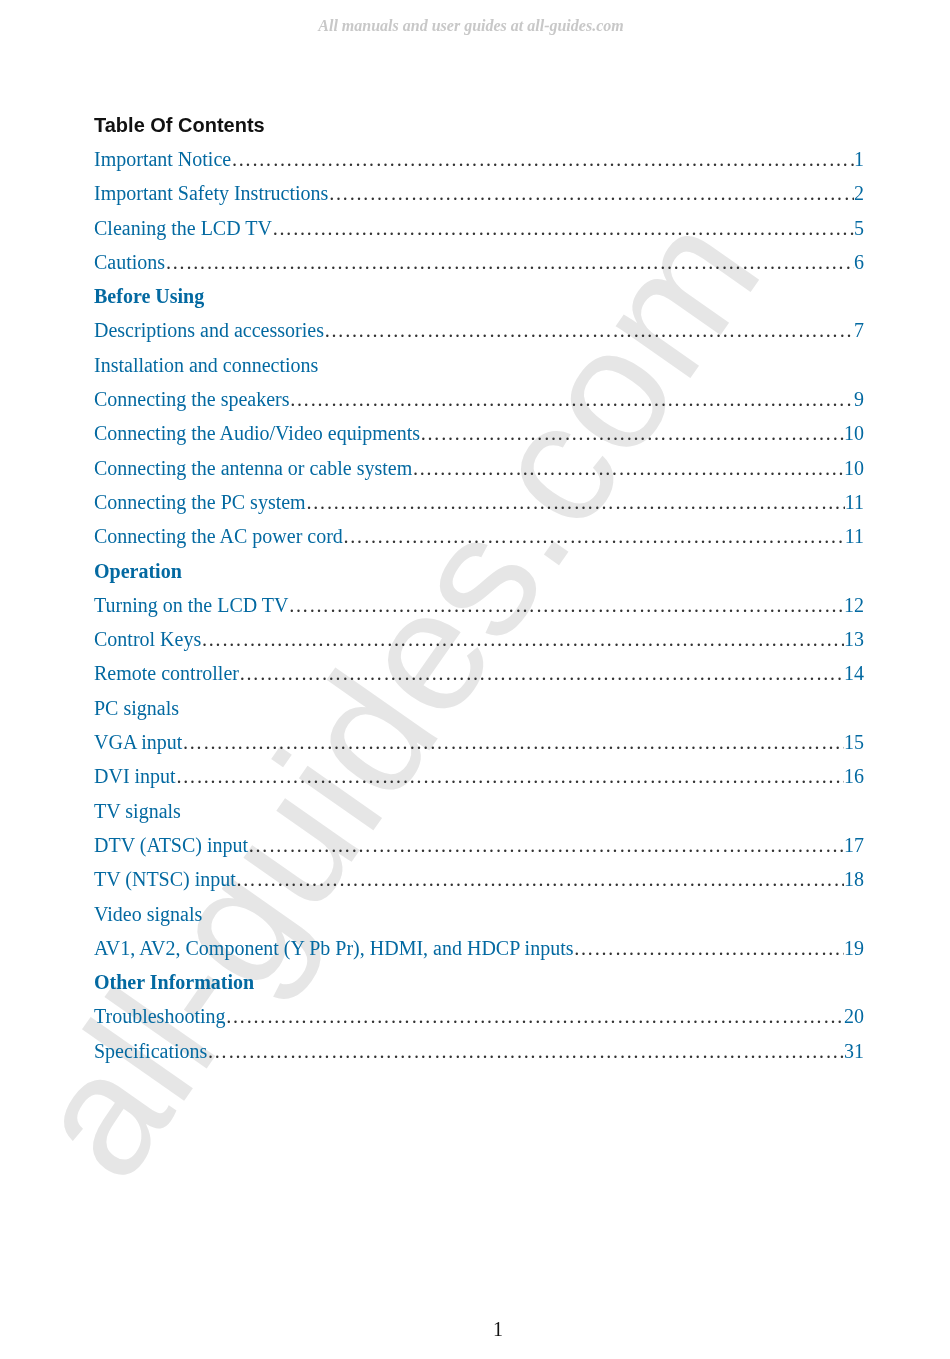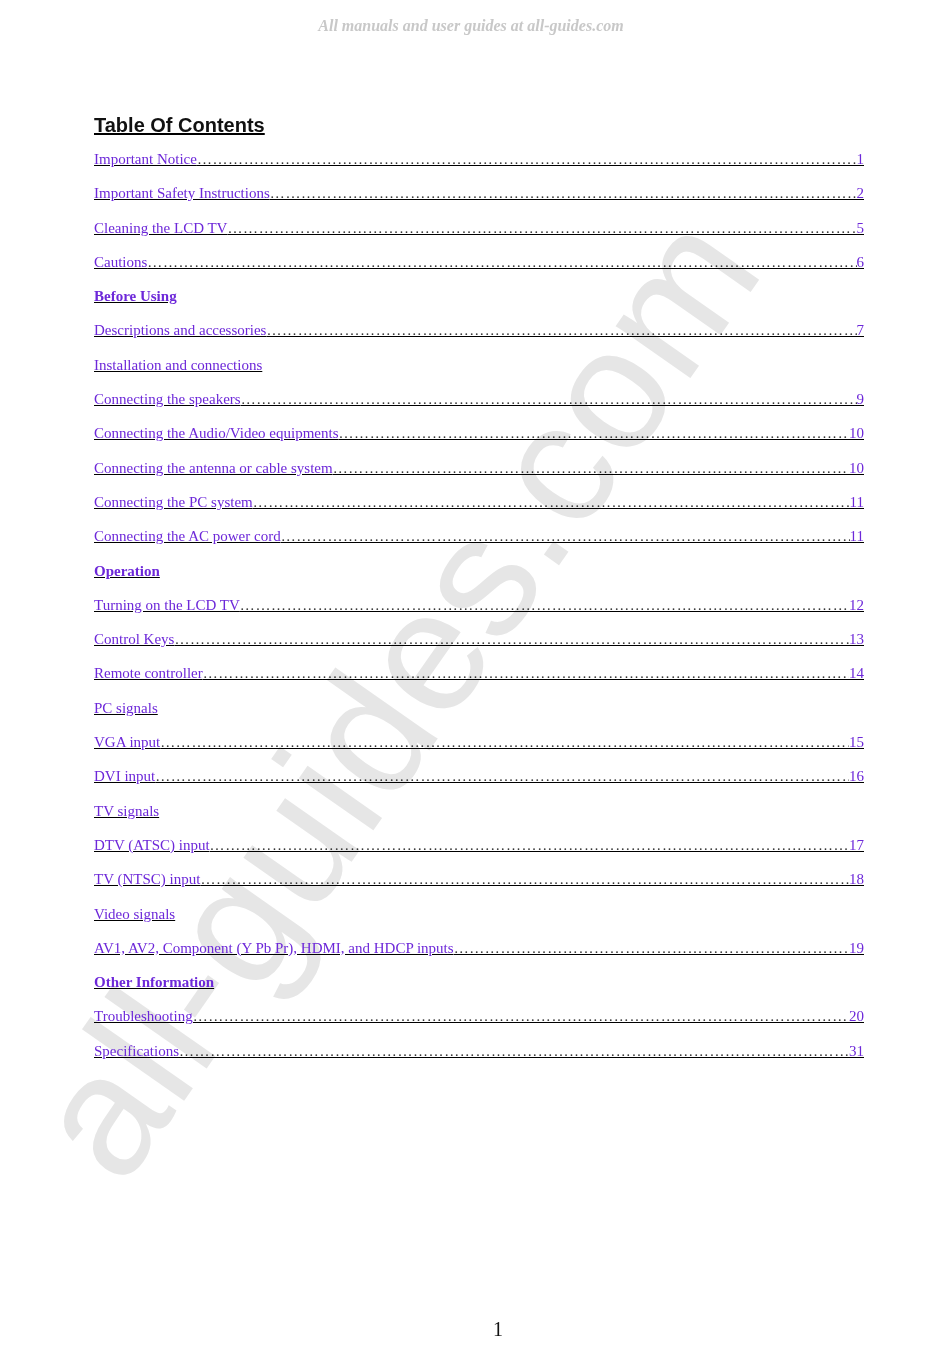--- a/index.html
+++ b/index.html
@@ -10,27 +10,27 @@
     color: #c8c8c8;
     font-style: italic;
   }
   .watermark {
     position: absolute; left: 395px; top: 695px;
     transform: translate(-50%, -50%) rotate(-55deg);
     font-family: "Liberation Sans", sans-serif; font-size: 172px;
     color: #e6e6e6; white-space: nowrap; letter-spacing: 1px;
     z-index: 0; pointer-events: none;
   }
-  .toc { position: absolute; left: 94px; top: 108px; width: 770px; z-index: 1; text-decoration: underline; }
+  .toc { position: absolute; left: 94px; top: 108px; width: 770px; z-index: 1; }
   .toc-title {
     font-family: "Liberation Sans", sans-serif; font-weight: bold; font-size: 20px;
     color: #111; height: 34px; line-height: 34px;
   }
   .row {
-    font-family: "Liberation Serif", serif; font-size: 15px; color: #6d28d9;
+    font-family: "Liberation Serif", serif; font-size: 20px; color: #0369a1;
     height: 34.3px; line-height: 34.3px; white-space: nowrap; display: flex;
   }
   .row.section { font-weight: bold; }
   .row .label { flex: 0 0 auto; }
   .row .leader {
     flex: 1 1 auto; overflow: hidden; color: #333; letter-spacing: 0.6px;
   }
   .row .leader::before {
     content: "…………………………………………………………………………………………………………………………………………";
   }

